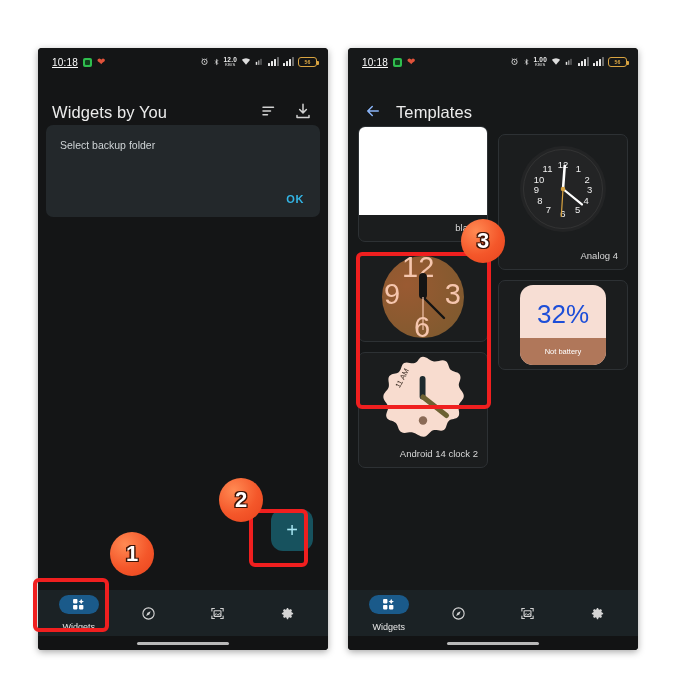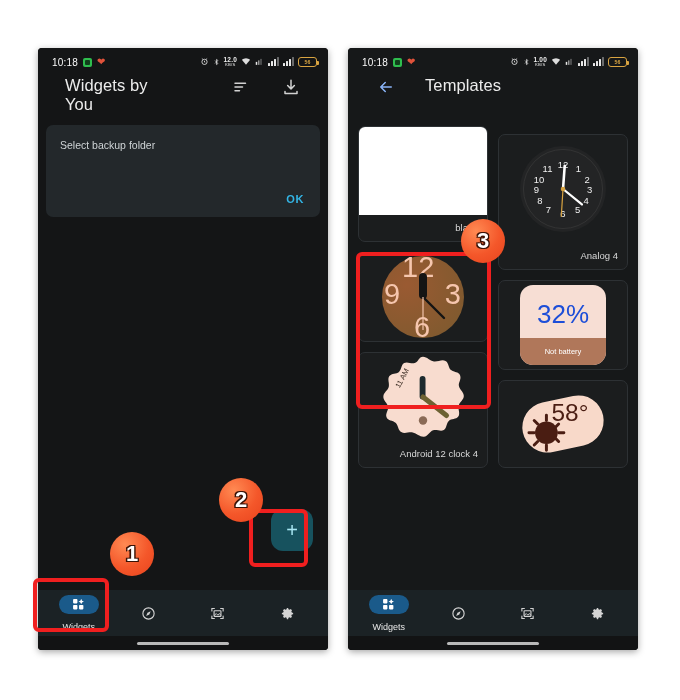--- a/index.html
+++ b/index.html
@@ -30,43 +30,43 @@
 
   
   .statusbar {
     height: 28px; flex: 0 0 28px;
     display: flex; align-items: center;
     padding: 0 11px 0 14px;
     font-size: 9.5px; color: #f1f1f1;
     letter-spacing: .2px;
   }
   .sb-left { display: flex; align-items: center; gap: 5px; }
-  .sb-time { font-size: 10px; font-weight: 500; color: #fafafa; }
+  .sb-time { font-size: 10px; font-weight: 500; color: #fafafa; text-decoration: underline; }
   .sb-appicon { width: 9px; height: 9px; border-radius: 2px;
                 background: #2fbd4e; display:inline-block; position: relative;}
   .sb-appicon:after{content:"";position:absolute;left:2px;top:2px;width:5px;height:5px;background:#103f1b;border-radius:1px;}
   .sb-heart { color: #e1533b; font-size: 10px; line-height: 1; }
   .sb-right { margin-left: auto; display: flex; align-items: center; gap: 4px; }
   .sb-ico { color: #e8e8e8; display:inline-flex; align-items:center; }
   .sb-kbs { display: flex; flex-direction: column; align-items: center;
             line-height: 1; color: #ededed; }
   .sb-kbs b { font-size: 6.5px; font-weight: 700; }
   .sb-kbs i { font-size: 4.2px; font-style: normal; letter-spacing: .2px; }
   .sb-bars { display: flex; align-items: flex-end; gap: 1px; height: 9px; }
   .sb-bars span { width: 2px; background: #e8e8e8; border-radius: .5px; }
   .sb-batt { width: 19px; height: 10px; border: 1.2px solid #d9a441;
              border-radius: 3px; position: relative; display:flex;
              align-items:center; justify-content:center; }
   .sb-batt:after { content:""; position:absolute; right:-2.6px; top:3px;
                    width:1.6px; height:4px; background:#d9a441; border-radius:0 1px 1px 0;}
   .sb-batt em { font-style: normal; font-size: 5.2px; color:#d9a441; font-weight:700; }
 
   
-  .appbar { flex: 0 0 46px; display: flex; align-items: flex-start;
-            padding: 0 27px; gap: 28px; }
+  .appbar { flex: 0 0 46px; display: flex; align-items: flex-end;
+            padding: 0 14px; gap: 12px; }
   .appbar .title { font-size: 16.5px; color: #ececec; font-weight: 400;
                    letter-spacing: .1px; }
   .appbar .spacer { margin-left: auto; }
   .bar-icon { width: 22px; height: 22px; display: flex;
               align-items: center; justify-content: center; color: #d2d2d2; }
   .back-arrow { width: 22px; height: 22px; color: #8ab4f8;
                 display:flex;align-items:center;justify-content:center; }
 
   
   .body-left { flex: 1; position: relative; }
@@ -410,21 +410,21 @@
                 <div class="scallop">
                   <svg width="84" height="84" viewBox="0 0 100 100">
                     <path d="M50 2c5 0 8 5 13 5.6s9.5-3 13.8-.6 3.1 8 6.6 11 9 1.8 10.8 6.3-2.4 8.3-1.4 12.8 6 7 5.8 11.8-5 7-6.1 11.4 2.2 9.1-.5 13-8.1 2-11.3 5.2-2.2 8.6-6 10.8-8.3-1-12.6.3S56 97 51 97.3s-8.3-4-13.2-5-9.6 2.2-13.7-.5-3.4-8-6.8-11.2-9-2.1-10.7-6.6 2.7-8.2 1.8-12.7-5.9-7.2-5.6-12 5.2-6.9 6.4-11.3-2-9.1.8-12.9 8.2-1.8 11.4-4.9 2.4-8.5 6.2-10.6 8.2 1.2 12.5 0S45 2 50 2z" fill="#f8dccf"></path>
                     <rect x="46" y="25" width="7" height="28" rx="3.5" fill="#1d2a2e"></rect>
                     <path d="M50 50 L78 72" stroke="#6d6233" stroke-width="6" stroke-linecap="round"></path>
                     <circle cx="50" cy="78" r="5" fill="#8a6a56"></circle>
                     <text x="22" y="40" fill="#3a2b22" font-size="9" font-family="Liberation Sans, sans-serif" transform="rotate(-62 22 40)">11 AM</text>
                   </svg>
                 </div>
               </div>
-              <div class="tlabel">Android 12 clock 4</div>
+              <div class="tlabel">Android 14 clock 2</div>
             </div>
 
           </div>
 
           <div class="tcol right-col">
 
             <div class="tcard">
               <div class="thumb" style="height:108px">
                 <div class="clockface">
                   <svg width="86" height="86" viewBox="0 0 100 100">
@@ -458,36 +458,20 @@
             <div class="tcard">
               <div class="thumb">
                 <div class="batt-widget">
                   <div class="batt-fill"></div>
                   <div class="batt-pct">32%</div>
                   <div class="batt-note">Not battery</div>
                 </div>
               </div>
             </div>
 
-            <div class="tcard">
-              <div class="thumb" style="height:86px">
-                <div class="weather">
-                  <svg width="110" height="78" viewBox="0 0 110 78">
-                    <rect x="8" y="10" width="94" height="58" rx="29" fill="#f8d9c9" transform="rotate(-12 55 39)"></rect>
-                    <g fill="#4a1d12">
-                      <circle cx="36" cy="49" r="13"></circle>
-                      <g stroke="#4a1d12" stroke-width="3.4" stroke-linecap="round">
-                        <path d="M36 29v6M36 63v6M16 49h6M50 49h6M22 35l4 4M50 59l-4-4M22 63l4-4M50 39l-4 4"></path>
-                      </g>
-                    </g>
-                    <text x="63" y="36" fill="#4a1d12" font-size="28" font-family="Liberation Sans, sans-serif" text-anchor="middle">58°</text>
-                  </svg>
-                </div>
-              </div>
-            </div>
 
           </div>
         </div>
       </div>
 
       <div class="bottomnav">
         <div class="nav-item">
           <div class="nav-pill active">
             <span class="nav-ico">
               <svg width="13" height="13" viewBox="0 0 24 24" fill="#ffffff">

